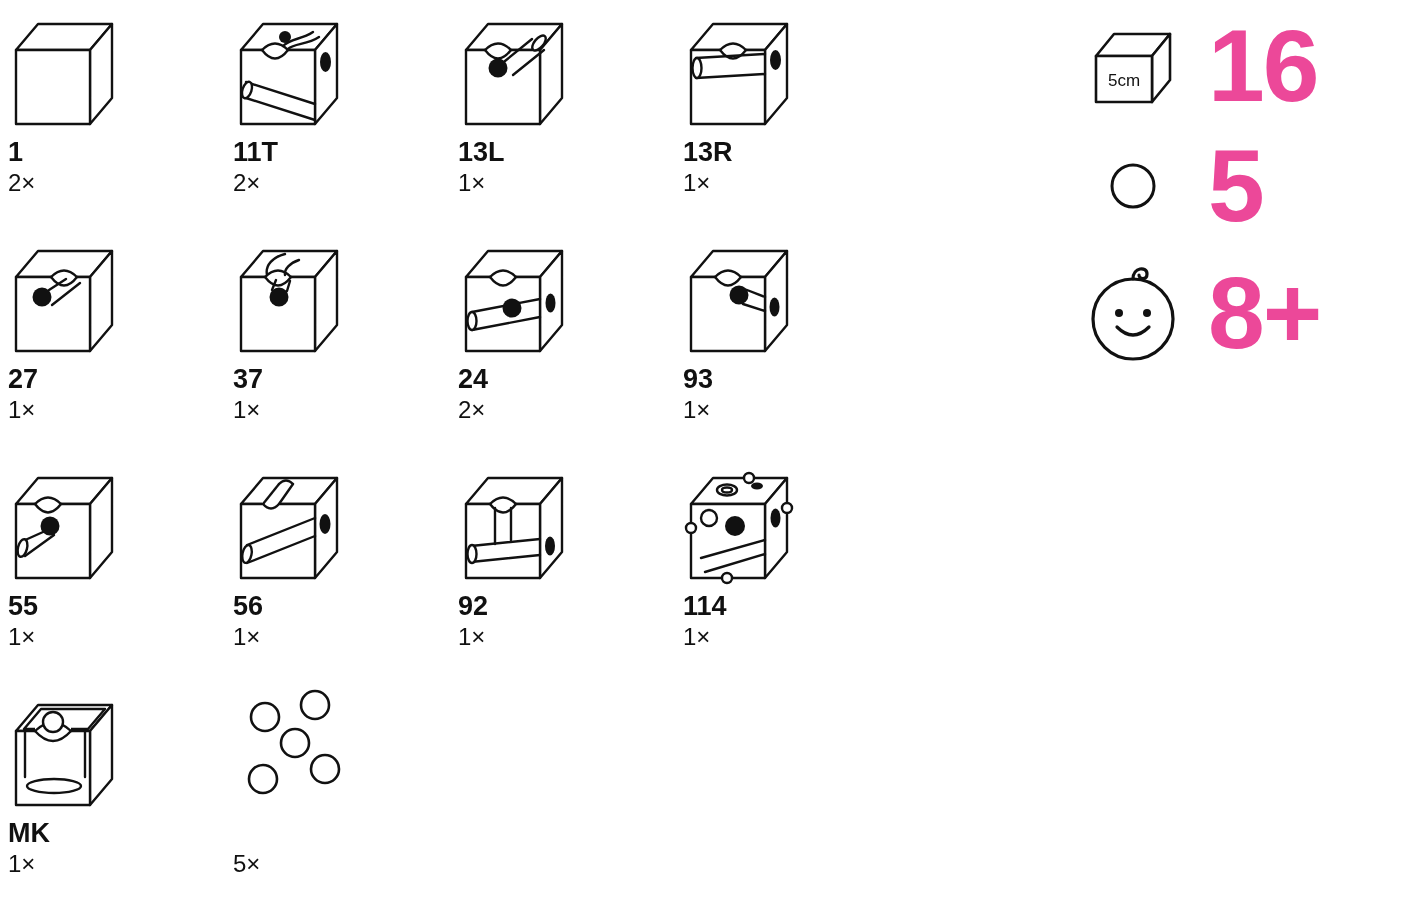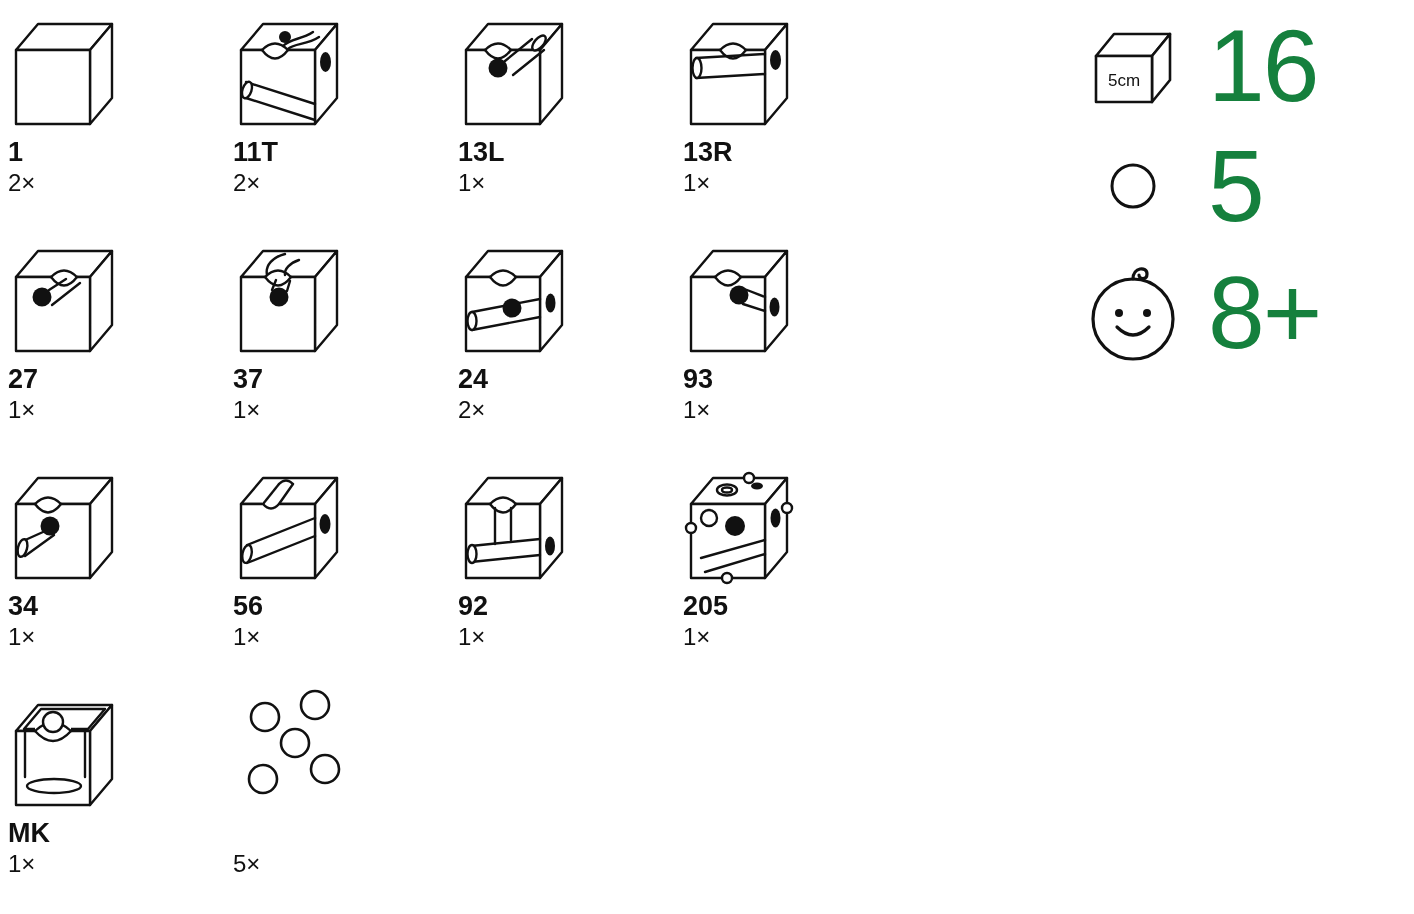--- a/index.html
+++ b/index.html
@@ -24,21 +24,21 @@
   .b{fill:#111;stroke:none;}
   .w{fill:#fff;stroke:none;}
   
   .summary{position:absolute;left:1058px;top:10px;width:350px;}
   .srow{display:flex;align-items:center;margin-bottom:6px;}
   .srow-cubes{height:112px;}
   .srow-marbles{height:116px;}
   .srow-age{height:126px;}
   .sicon{width:150px;display:flex;justify-content:center;align-items:center;}
   .sval{
-    font-size:102px;font-weight:normal;color:#15803d;
+    font-size:102px;font-weight:bold;color:#ec4899;
     letter-spacing:-2px;line-height:1;
   }
   .sicon text{font:400 17px "Liberation Sans", sans-serif;fill:#111;stroke:none;}
 </style>
 </head>
 <body>
 
 <div class="parts-grid">
 
   <div class="cell">
@@ -198,21 +198,21 @@
         <rect class="s" x="8" y="42" width="74" height="74"></rect>
         <path class="w" d="M27,37 L53,37 L53,46 L27,46 Z"></path>
         <path class="n" d="M27,42 Q40,29 53,42"></path>
         <path class="n" d="M27,42 Q40,59 53,42"></path>
         <path class="n" d="M35,70 L15,79"></path>
         <path class="n" d="M46,73 L17,94"></path>
         <ellipse class="s" cx="14.5" cy="86" rx="4.5" ry="9" transform="rotate(14 14.5 86)"></ellipse>
         <circle class="b" cx="42" cy="64" r="9.5"></circle>
       </g>
     </svg>
-    <div class="pid">34</div>
+    <div class="pid">55</div>
     <div class="qty">1×</div>
   </div>
 
   <div class="cell">
     <svg width="112" height="126" viewBox="0 0 112 126">
       <g stroke-width="2.4">
         <polygon class="s" points="8,42 30,16 104,16 82,42"></polygon>
         <polygon class="s" points="82,42 104,16 104,90 82,116"></polygon>
         <rect class="s" x="8" y="42" width="74" height="74"></rect>
         <path class="w" d="M29,39 L47,39 L47,45 L29,45 Z"></path>
@@ -264,21 +264,21 @@
         <ellipse class="s" cx="44" cy="28" rx="10" ry="5.5"></ellipse>
         <ellipse class="n" cx="44" cy="28" rx="5" ry="2.5"></ellipse>
         <ellipse class="b" cx="74" cy="24" rx="6" ry="3.5"></ellipse>
         <path class="n" d="M18,96 L82,78"></path>
         <path class="n" d="M22,110 L82,92"></path>
         <circle class="s" cx="26" cy="56" r="8"></circle>
         <circle class="b" cx="52" cy="64" r="10"></circle>
         <ellipse class="b" cx="92.5" cy="56" rx="5" ry="9.5"></ellipse>
       </g>
     </svg>
-    <div class="pid">205</div>
+    <div class="pid">114</div>
     <div class="qty">1×</div>
   </div>
 
   <div class="cell">
     <svg width="112" height="126" viewBox="0 0 112 126">
       <g stroke-width="2.4">
         <polygon class="s" points="8,42 30,16 104,16 82,42"></polygon>
         <polygon class="s" points="82,42 104,16 104,90 82,116"></polygon>
         <rect class="s" x="8" y="42" width="74" height="74"></rect>
         <polygon class="n" points="16,40 33,20 97,20 80,40"></polygon>

